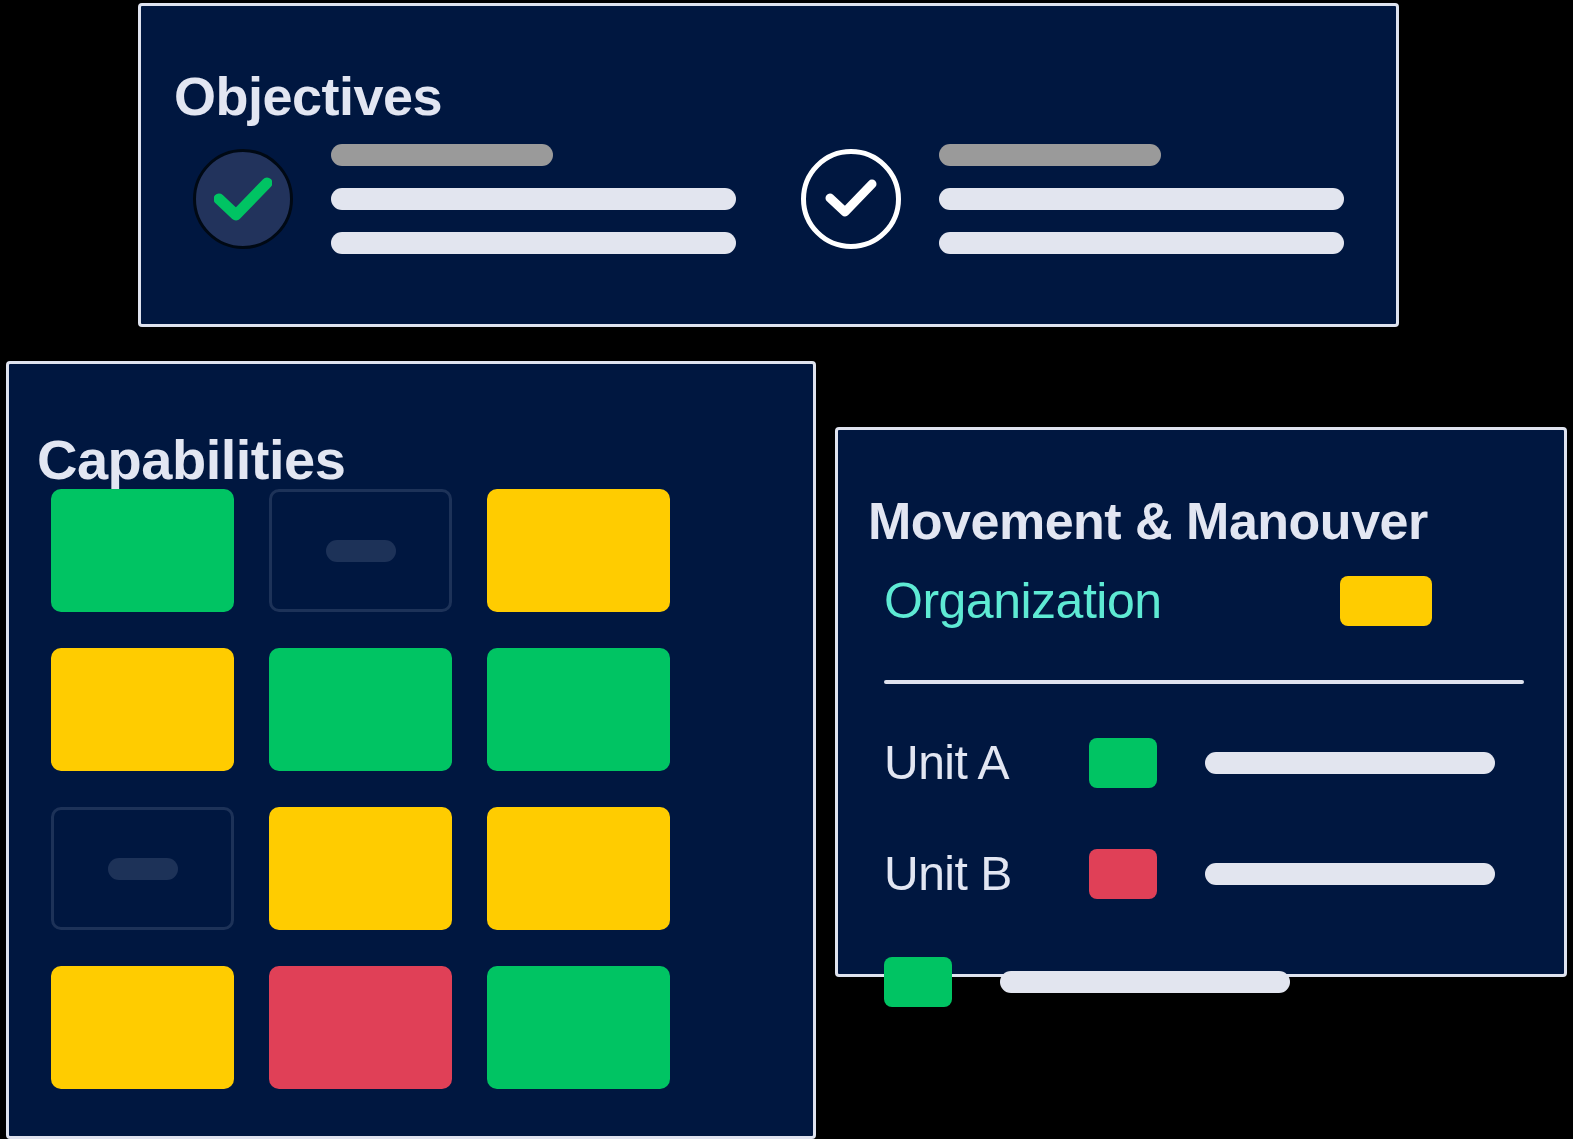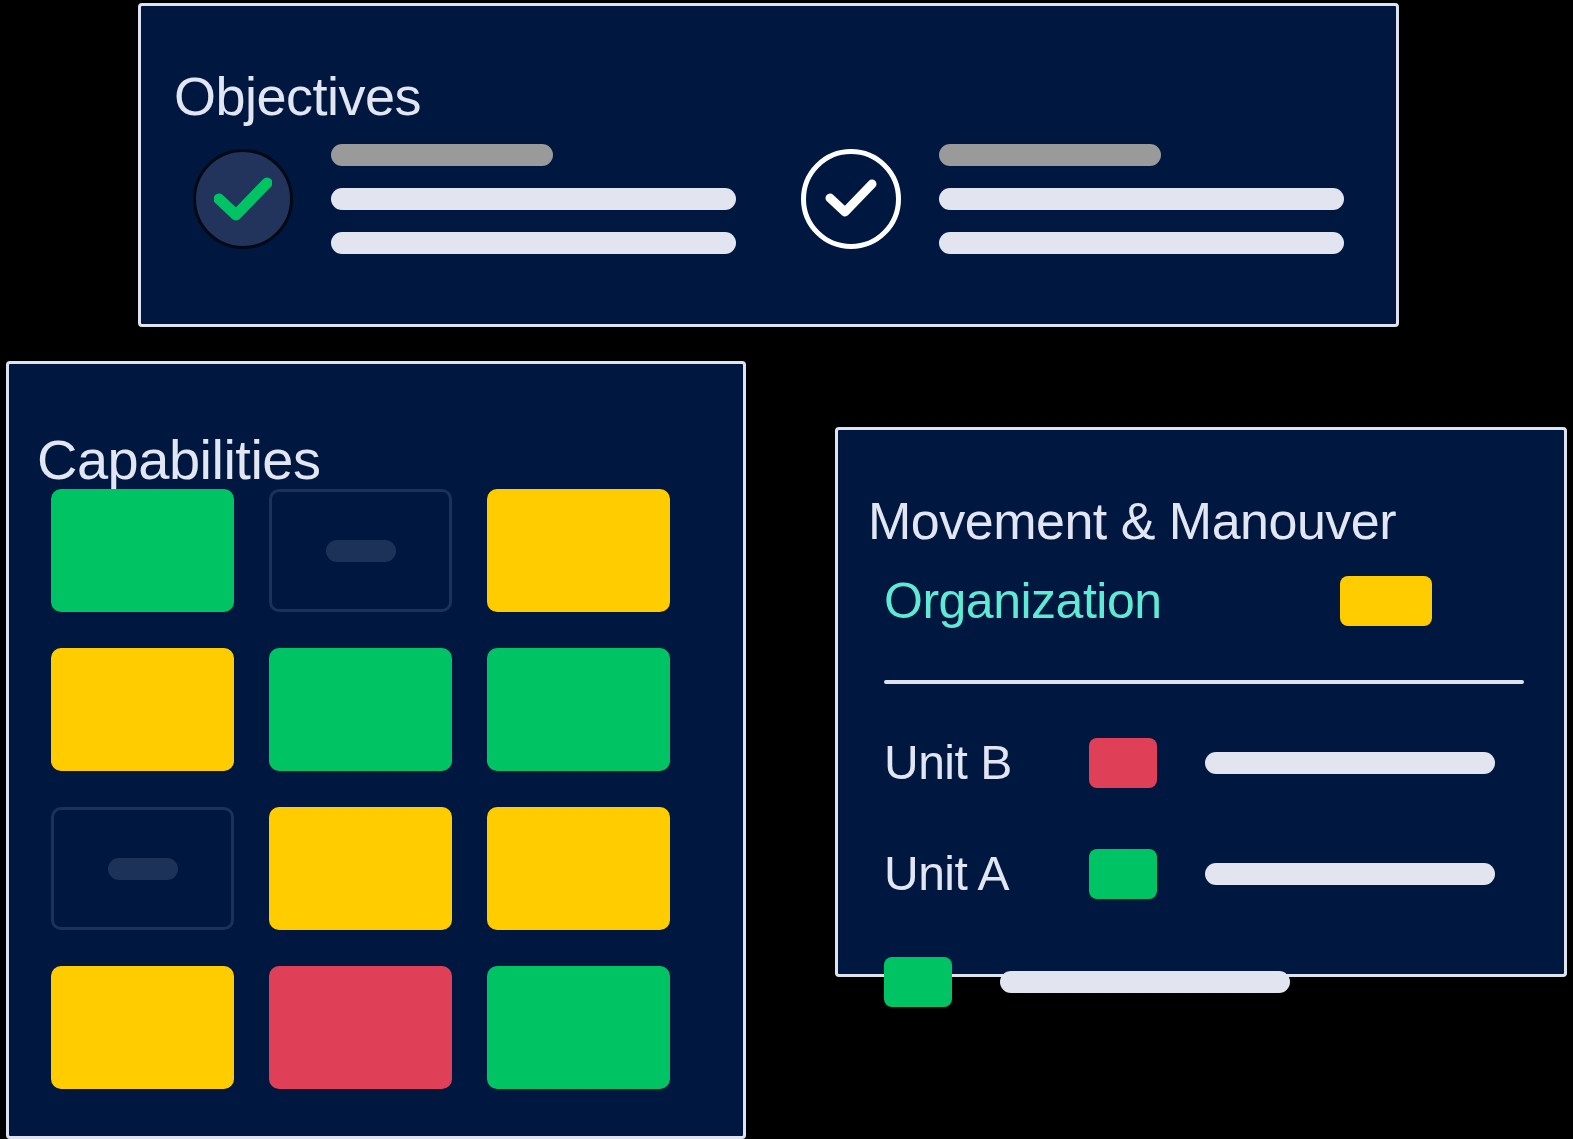--- a/index.html
+++ b/index.html
@@ -19,21 +19,21 @@
   .card {
     position: absolute;
     background: #001740;
     border: 3px solid #dfe3ef;
     box-sizing: border-box;
     border-radius: 4px;
   }
 
   .card-title {
     color: #e2e6f2;
-    font-weight: 400;
+    font-weight: 700;
     letter-spacing: -0.5px;
     line-height: 1;
     white-space: nowrap;
   }
 
   
   #objectives-card {
     left: 138px;
     top: 3px;
     width: 1261px;
@@ -92,21 +92,21 @@
   
   #obj-row-1 .bar.gray  { width: 222px; }
   #obj-row-1 .bar.light { width: 405px; }
   #obj-row-2 .bar.gray  { width: 222px; }
   #obj-row-2 .bar.light { width: 405px; }
 
   
   #capabilities-card {
     left: 6px;
     top: 361px;
-    width: 740px;
+    width: 810px;
     height: 778px;
   }
   #capabilities-card .card-title {
     position: absolute;
     left: 28px;
     top: 22px;
     font-size: 56px;
   }
   #capability-grid {
     position: absolute;
@@ -285,27 +285,27 @@
 
   <div id="organization-row">
     <span class="org-label">Organization</span>
     <span class="org-swatch"></span>
   </div>
 
   <div id="movement-divider"></div>
 
   <div id="unit-list">
     <div class="unit-row">
+      <span class="unit-label">Unit A</span>
+      <span class="unit-swatch green"></span>
+      <span class="unit-bar"></span>
+    </div>
+    <div class="unit-row">
       <span class="unit-label">Unit B</span>
       <span class="unit-swatch red"></span>
       <span class="unit-bar"></span>
     </div>
     <div class="unit-row">
-      <span class="unit-label">Unit A</span>
       <span class="unit-swatch green"></span>
       <span class="unit-bar"></span>
     </div>
-    <div class="unit-row">
-      <span class="unit-swatch green"></span>
-      <span class="unit-bar"></span>
-    </div>
   </div>
 </section>
 
 </body></html>

